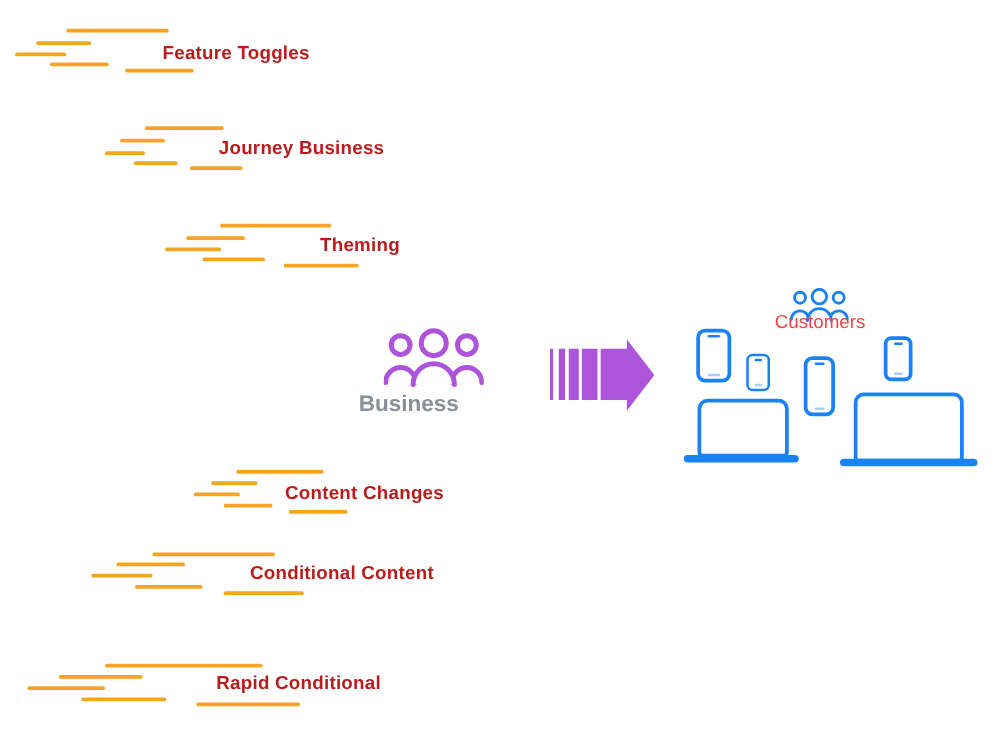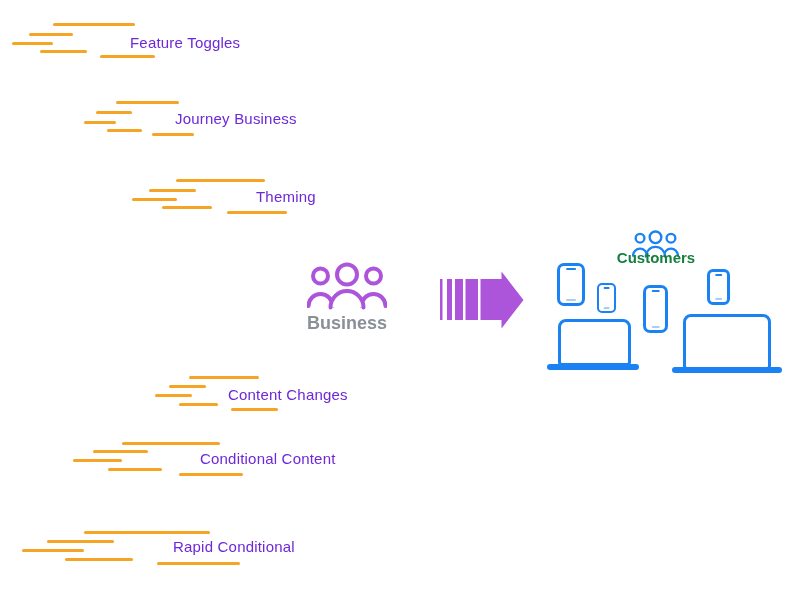--- a/index.html
+++ b/index.html
@@ -15,38 +15,38 @@
   .feature-group { position: absolute; left: 0; top: 0; }
   .speed-line {
     position: absolute;
     height: 3px;
     border-radius: 2px;
     background: #F5A423;
   }
   .feature-label {
     position: absolute;
     font-size: 15px;
-    font-weight: normal;
+    font-weight: bold;
     letter-spacing: 0.2px;
-    color: #6d28d9;
+    color: #b91c1c;
     white-space: nowrap;
   }
   
   .business-icon { position: absolute; left: 307px; top: 262px; width: 80px; height: 48px; }
   .business-label {
     position: absolute; left: 287px; top: 313px; width: 120px;
-    text-align: center; font-size: 18px; font-weight: bold; color: #8A9097;
+    font-size: 18px; font-weight: bold; color: #8A9097;
   }
   
   .arrow-icon { position: absolute; left: 440px; top: 271px; width: 84px; height: 58px; }
   
   .customers-icon { position: absolute; left: 632px; top: 230px; width: 47px; height: 28px; }
   .customers-label {
     position: absolute; left: 601px; top: 249px; width: 110px;
-    text-align: center; font-size: 15px; font-weight: bold; color: #15803d;
+    text-align: center; font-size: 15px; font-weight: normal; color: #ef4444;
   }
   .device { position: absolute; box-sizing: border-box; border: 3px solid #1A82F2; background: #ffffff; }
   .phone { border-radius: 7px; }
   .phone .cam {
     position: absolute; left: 50%; transform: translateX(-50%);
     top: 2px; height: 2px; width: 45%; border-radius: 2px; background: #1A82F2;
   }
   .phone .home {
     position: absolute; left: 50%; transform: translateX(-50%);
     bottom: 2px; height: 2px; width: 45%; border-radius: 2px; background: #A8CEF8;

